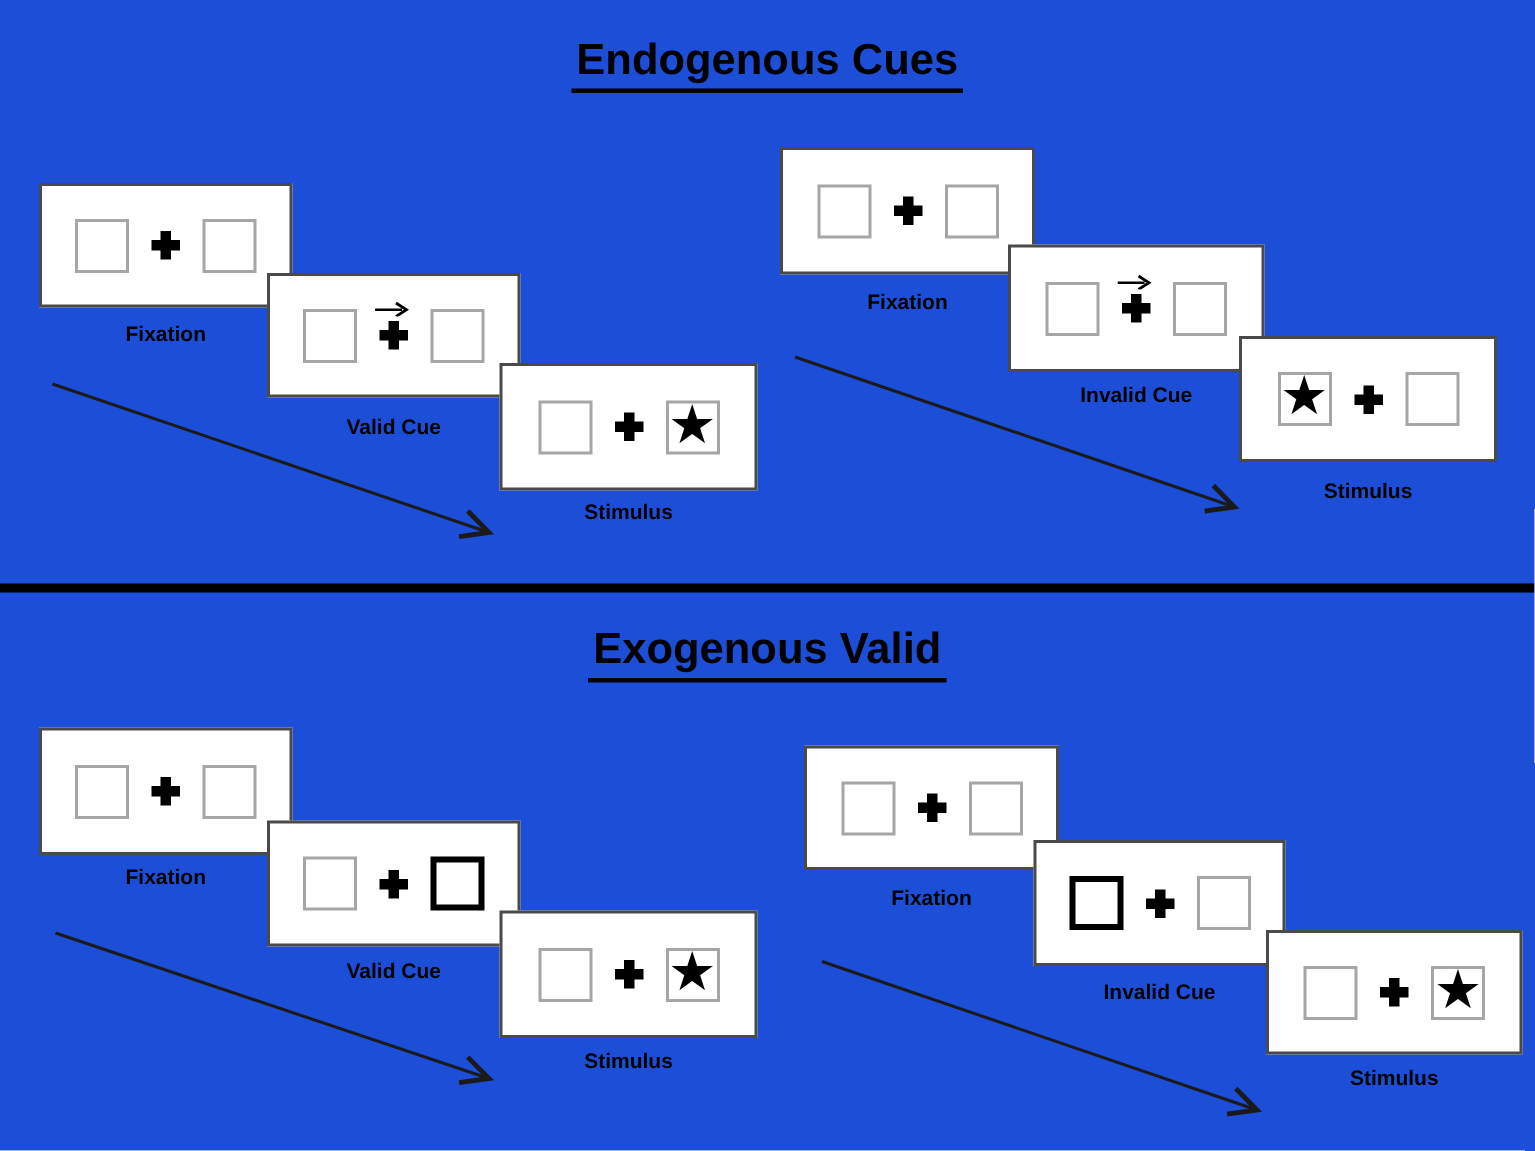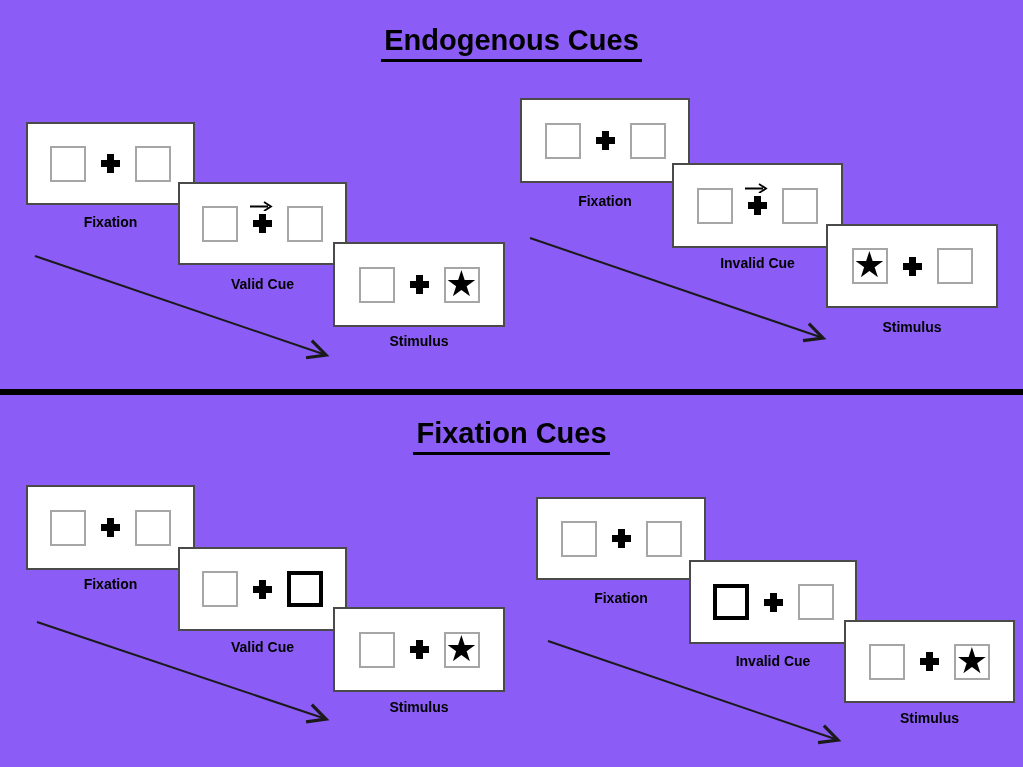--- a/index.html
+++ b/index.html
@@ -1,17 +1,17 @@
 <!DOCTYPE html>
 <html><head>
 <meta charset="utf-8">
 <style>
   html,body { margin:0; padding:0; background:#ffffff; }
   .stage {
-    position:relative; width:1023px; height:767px; background:#8b5cf6;
+    position:relative; width:1023px; height:767px; background:#1d4ed8;
     font-family:"Liberation Sans", sans-serif; overflow:hidden;
   }
   .title { position:absolute; left:0; width:100%; text-align:center;
            font-size:29px; font-weight:bold; color:#000; }
   .title span { display:inline-block; border-bottom:3px solid #000; padding:0 3px 2px; }
   .divider { position:absolute; left:0; top:389px; width:100%; height:6px; background:#000; }
 
   .panel { position:absolute; background:#fff; border:2px solid #4a4a4a;
            box-sizing:border-box; display:flex; align-items:center;
            justify-content:center; gap:15px; }
@@ -117,21 +117,21 @@
     <span class="center">
       <span class="cross"></span>
     </span>
     <span class="sq"></span>
   </div>
   <div class="plabel" style="left:826px;top:319px;width:172px">Stimulus</div>
 
   <div class="divider"></div>
 
   <div class="title" style="top:417px">
-    <span>Fixation Cues</span>
+    <span>Exogenous Valid</span>
   </div>
 
   <svg class="tarrow" style="left:32px;top:616px" width="308" height="112">
     <line x1="5" y1="6" x2="294" y2="103" stroke="#1a1a1a" stroke-width="2" marker-end="url(#ah)"></line>
   </svg>
 
   <div class="panel z1" style="left:26px;top:485px;width:169px;height:85px">
     <span class="sq"></span>
     <span class="center">
       <span class="cross"></span>

